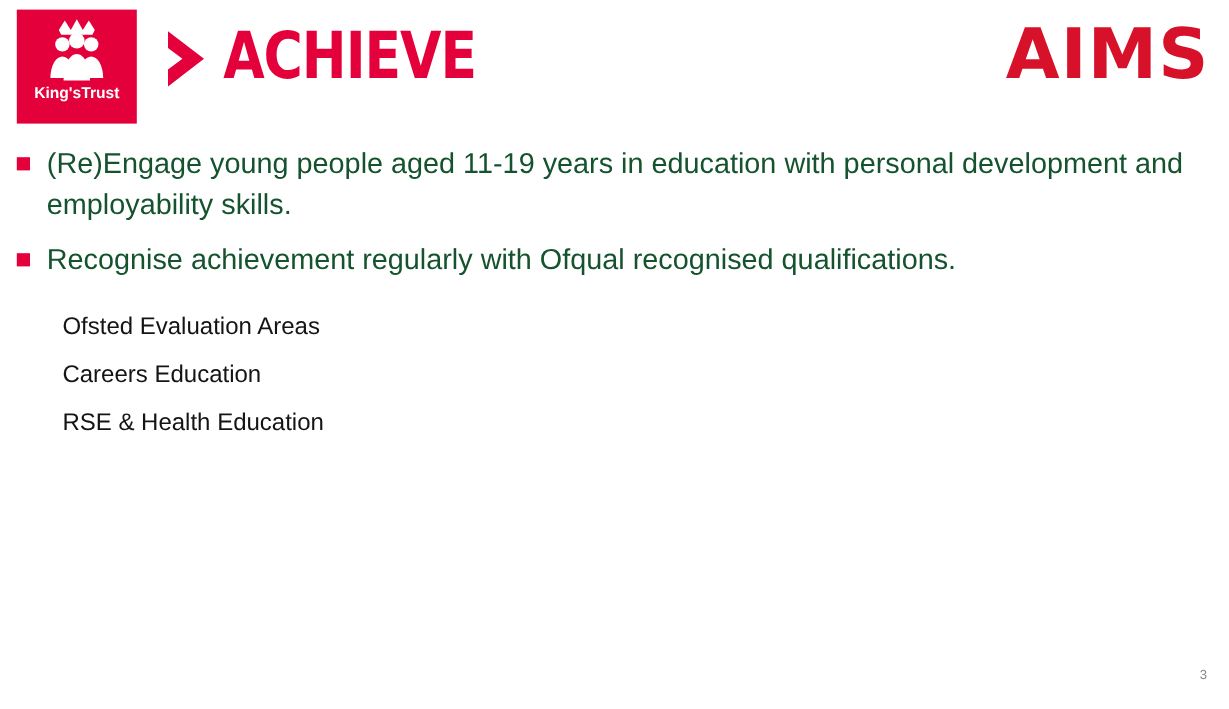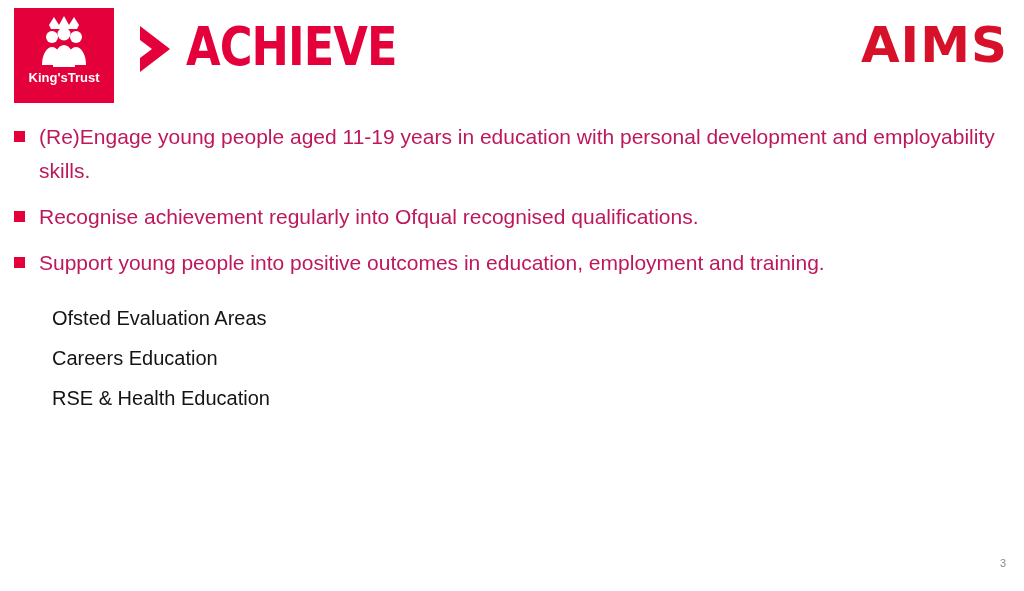--- a/index.html
+++ b/index.html
@@ -78,21 +78,21 @@
     transform-origin: left center;
   }
 
   
   .aims {
     position: absolute;
     right: 16px;
     top: 14px;
     font-family: "DejaVu Sans", sans-serif;
     font-weight: bold;
-    font-size: 50px;
+    font-size: 58px;
     line-height: 62px;
     color: #d8112a;
     letter-spacing: 1px;
   }
 
   
   .content {
     position: absolute;
     top: 120px;
     left: 14px;
@@ -106,23 +106,23 @@
   .bullet-marker {
     flex: 0 0 auto;
     width: 11px;
     height: 11px;
     background: #e4003b;
     margin-top: 11px;
     margin-right: 14px;
   }
   .bullet-text {
     flex: 1 1 auto;
-    font-size: 21px;
+    font-size: 24px;
     line-height: 34px;
-    color: #be185d;
+    color: #14532d;
   }
 
   .sub-list {
     margin-top: 18px;
     margin-left: 38px;
   }
   .sub-item {
     font-size: 20px;
     line-height: 40px;
     color: #141414;
@@ -175,27 +175,23 @@
 <div class="content">
 
   <div class="bullet-row">
     <span class="bullet-marker"></span>
     <span class="bullet-text">(Re)Engage young people aged 11-19 years in education with personal development and employability skills.</span>
   </div>
 
 
   <div class="bullet-row">
     <span class="bullet-marker"></span>
-    <span class="bullet-text">Recognise achievement regularly into Ofqual recognised qualifications.</span>
+    <span class="bullet-text">Recognise achievement regularly with Ofqual recognised qualifications.</span>
   </div>
 
-  <div class="bullet-row">
-    <span class="bullet-marker"></span>
-    <span class="bullet-text">Support young people into positive outcomes in education, employment and training.</span>
-  </div>
 
 
   <div class="sub-list">
     <div class="sub-item">Ofsted Evaluation Areas</div>
     <div class="sub-item">Careers Education</div>
     <div class="sub-item">RSE &amp; Health Education</div>
   </div>
 </div>
 
 <div class="slide-number">3</div>

